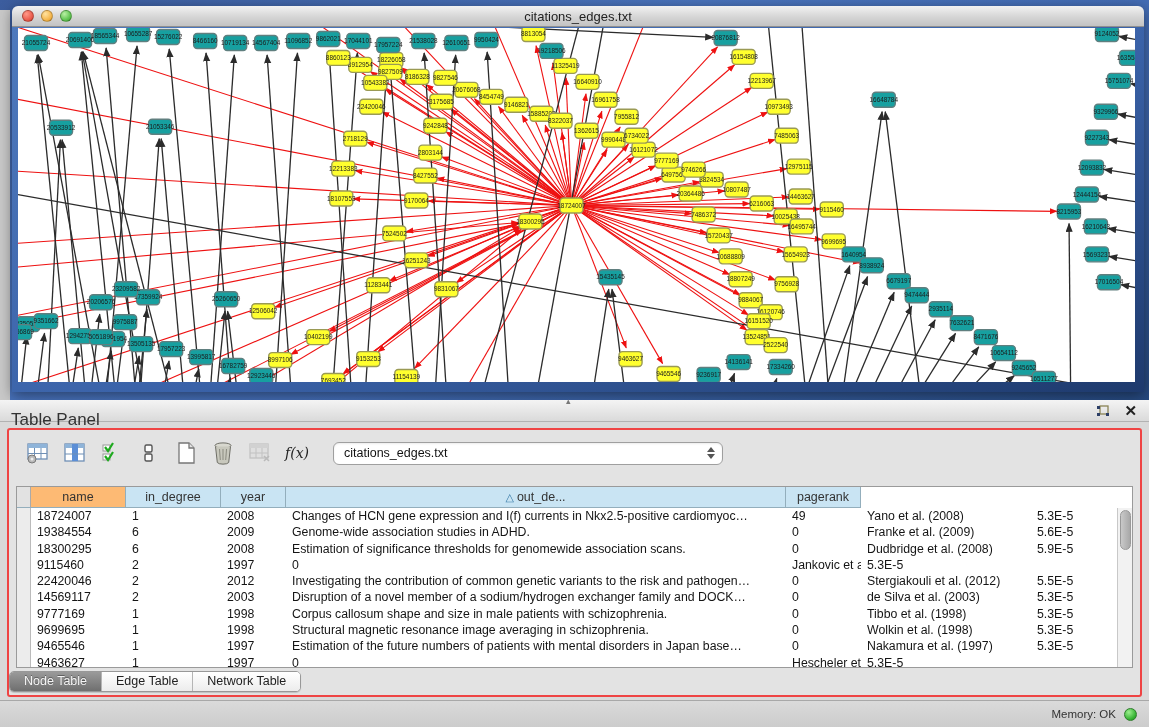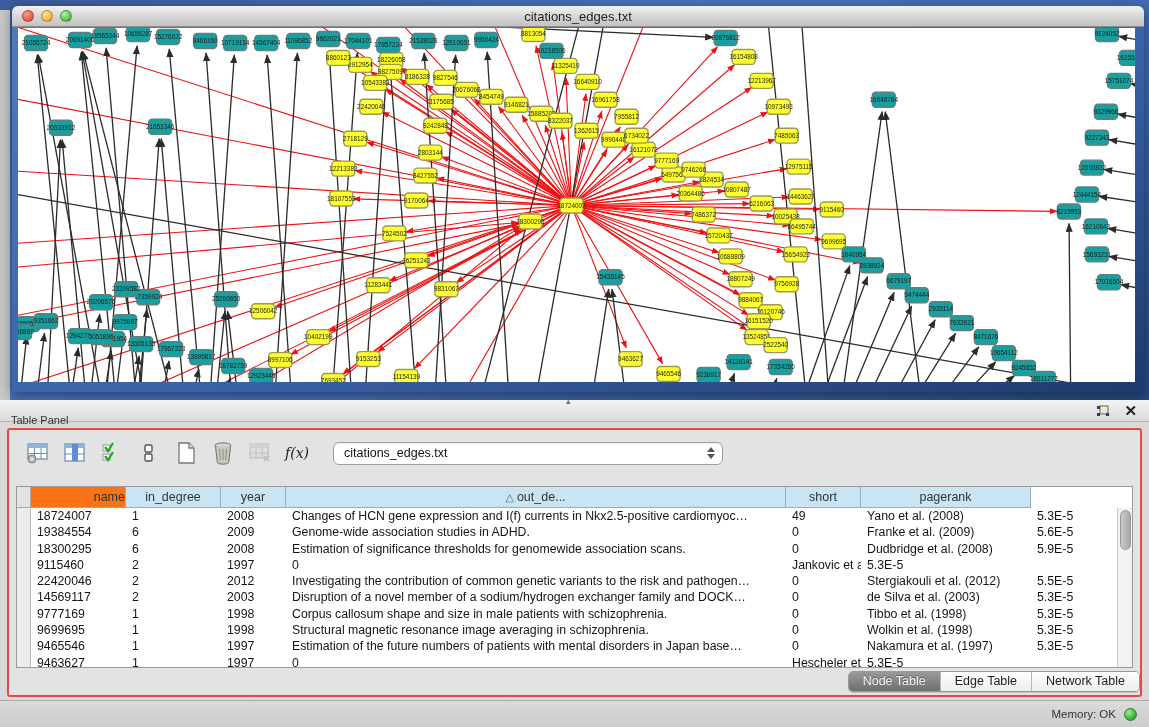--- a/index.html
+++ b/index.html
@@ -22,21 +22,21 @@
   .win-title { position:absolute; left:0; right:0; text-align:center; font-size:13px; color:#222; }
   .net-body { position:absolute; left:0; top:21px; right:0; bottom:0; padding:1px 9px 10px 6px;
     background:linear-gradient(160deg,#4e79bd 0%,#3a62a8 55%,#1e3a6d 100%); }
   .net-canvas-wrap { width:100%; height:100%; background:#ffffff; }
   svg.netsvg { width:100%; height:100%; display:block; }
 
   
   .table-panel { position:absolute; left:0; top:400px; width:1149px; bottom:0; background:#d9d9d9; }
   .panel-titlebar { height:22px; background:linear-gradient(#f4f4f4,#dadada); border-bottom:1px solid #b2b2b2;
     display:flex; align-items:center; position:relative; }
-  .panel-title { font-size:11px; color:#333; margin-left:11px;margin-top:19px; }
+  .panel-title { font-size:17px; color:#333; margin-left:11px;margin-top:19px; }
   .grip { position:absolute; left:566px; top:-4px; font-size:9px; color:#777; }
   .panel-btns { position:absolute; right:12px; top:0; height:22px; display:flex; align-items:center; gap:14px; }
   .float-ico svg, .close-ico { display:block; }
   .close-ico { font-size:15px; font-weight:bold; color:#222; line-height:14px; cursor:default; }
 
   .panel-inner { position:absolute; left:7px; right:7px; top:28px; bottom:30px;
     border:2px solid #ef4444; border-radius:3px; background:#e3e3e3; }
   .toolbar { height:46px; display:flex; align-items:center; padding-left:14px; }
   .tb-btn { width:30px; height:30px; display:flex; align-items:center; justify-content:center; margin-right:7px; }
   .tb-btn.disabled { opacity:.45; }
@@ -48,30 +48,30 @@
   .combo-arrows i { width:0; height:0; border-left:4px solid transparent; border-right:4px solid transparent; display:block; }
   .arr-up { border-bottom:5px solid #555; }
   .arr-dn { border-top:5px solid #555; }
 
   .datatable { position:absolute; left:7px; right:7px; top:56px; bottom:27px; background:#fff; border:1px solid #9a9a9a; overflow:hidden; }
   .trow { display:grid; grid-template-columns:14px 95px 95px 65px 500px 75px 170px 90px; }
   .thead-row { height:21px; }
   .th { background:#c9e4f3; border-right:1px solid #93aebc; border-bottom:1px solid #93aebc;
     font-size:12.5px; color:#333; text-align:center; line-height:20px; overflow:hidden; white-space:nowrap; }
   .th-gutter { background:#e2e2e2; border-right:1px solid #aaa; border-bottom:1px solid #93aebc; }
-  .th-plain { background:#f97316;text-align:right; }
+  .th-plain { background:#fdba74; }
   .sort-glyph { color:#3a7ca8; font-size:11px; }
   .tbody { position:absolute; left:0; right:15px; top:21px; bottom:0; }
   .tr { height:16.3px; }
   .td { font-size:12.3px; color:#151515; line-height:16px; padding-left:6px; white-space:nowrap; overflow:hidden; }
   .td-gutter { background:#ececec; border-right:1px solid #bbb; }
   .vscroll { position:absolute; right:0; top:21px; bottom:0; width:15px; background:#f2f2f2; border-left:1px solid #c8c8c8; }
   .vthumb { margin:2px 1.5px; height:40px; border-radius:6px; background:linear-gradient(90deg,#c9c9c9,#a8a8a8); border:1px solid #999; }
 
-  .tabs-row { position:absolute; left:8px; right:0; bottom:3px; display:flex; justify-content:flex-end; }
+  .tabs-row { position:absolute; left:0; right:0; bottom:3px; display:flex; justify-content:flex-start; }
   .seg { display:flex; border:1px solid #989898; border-radius:5px; overflow:hidden; background:#fff; box-shadow:0 1px 1px rgba(0,0,0,.15); }
   .seg-btn { font-size:12.5px; padding:2px 14px 3px; color:#222; background:linear-gradient(#ffffff,#ececec); border-right:1px solid #b5b5b5; }
   .seg-btn:last-child { border-right:none; }
   .seg-btn.active { background:linear-gradient(#9a9a9a,#6f6f6f); color:#f4f4f4; text-shadow:0 -1px 0 rgba(0,0,0,.35); }
 
   .status-bar { position:absolute; left:0; right:0; bottom:0; height:27px; background:linear-gradient(#dadada,#cccccc);
     border-top:1px solid #a8a8a8; display:flex; align-items:center; justify-content:flex-end; }
   .mem-label { font-size:11.5px; color:#333; margin-right:8px; }
   .mem-dot { width:13px; height:13px; border-radius:50%; margin-right:12px;
     background:radial-gradient(circle at 35% 30%, #9cef8e, #37b434 65%, #1f8a1e); border:1px solid #2e7d2b; }
@@ -626,21 +626,20 @@
       </div>
     </div>
 
     <div class="datatable">
       <div class="trow thead-row" id="thead">
           <div class="th th-gutter"></div>
           <div class="th th-plain">name</div>
           <div class="th">in_degree</div>
           <div class="th">year</div>
           <div class="th"><span class="sort-glyph">△ </span>out_de...</div>
-          <div class="th">short</div>
           <div class="th">pagerank</div>
         </div>
       <div class="tbody" id="tbody">
           <div class="trow tr">
             <div class="td td-gutter"></div>
             <div class="td">18724007</div>
             <div class="td">1</div>
             <div class="td">2008</div>
             <div class="td">Changes of HCN gene expression and I(f) currents in Nkx2.5-positive cardiomyoc…</div>
             <div class="td">49</div>

